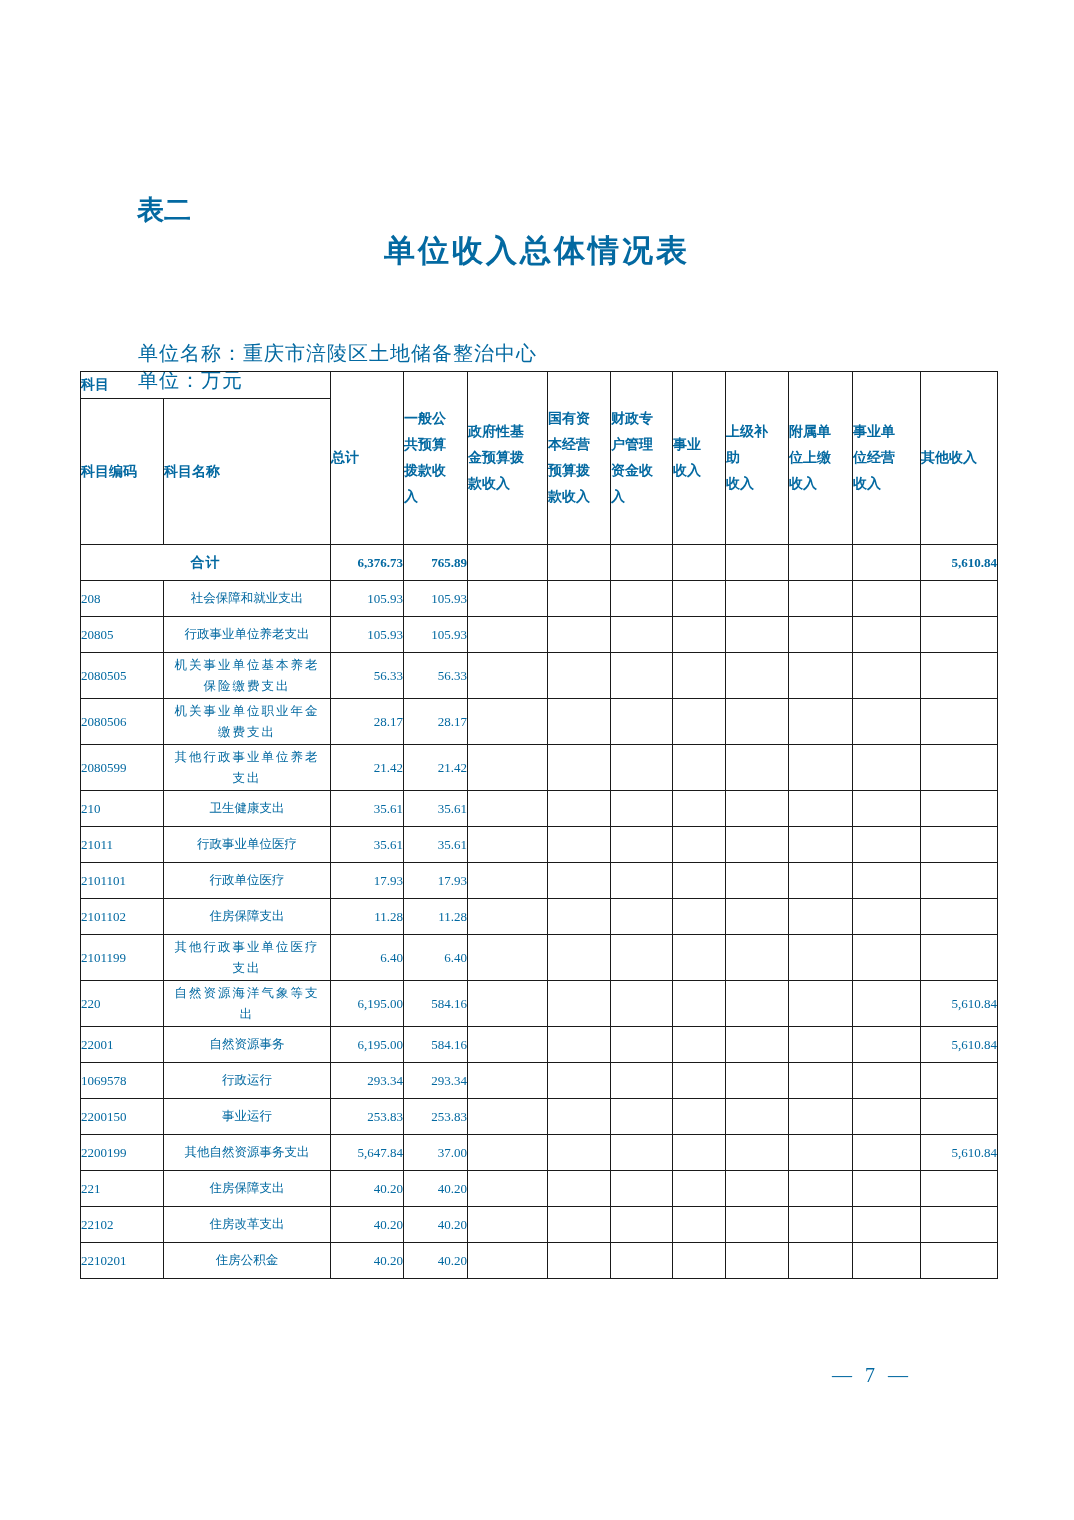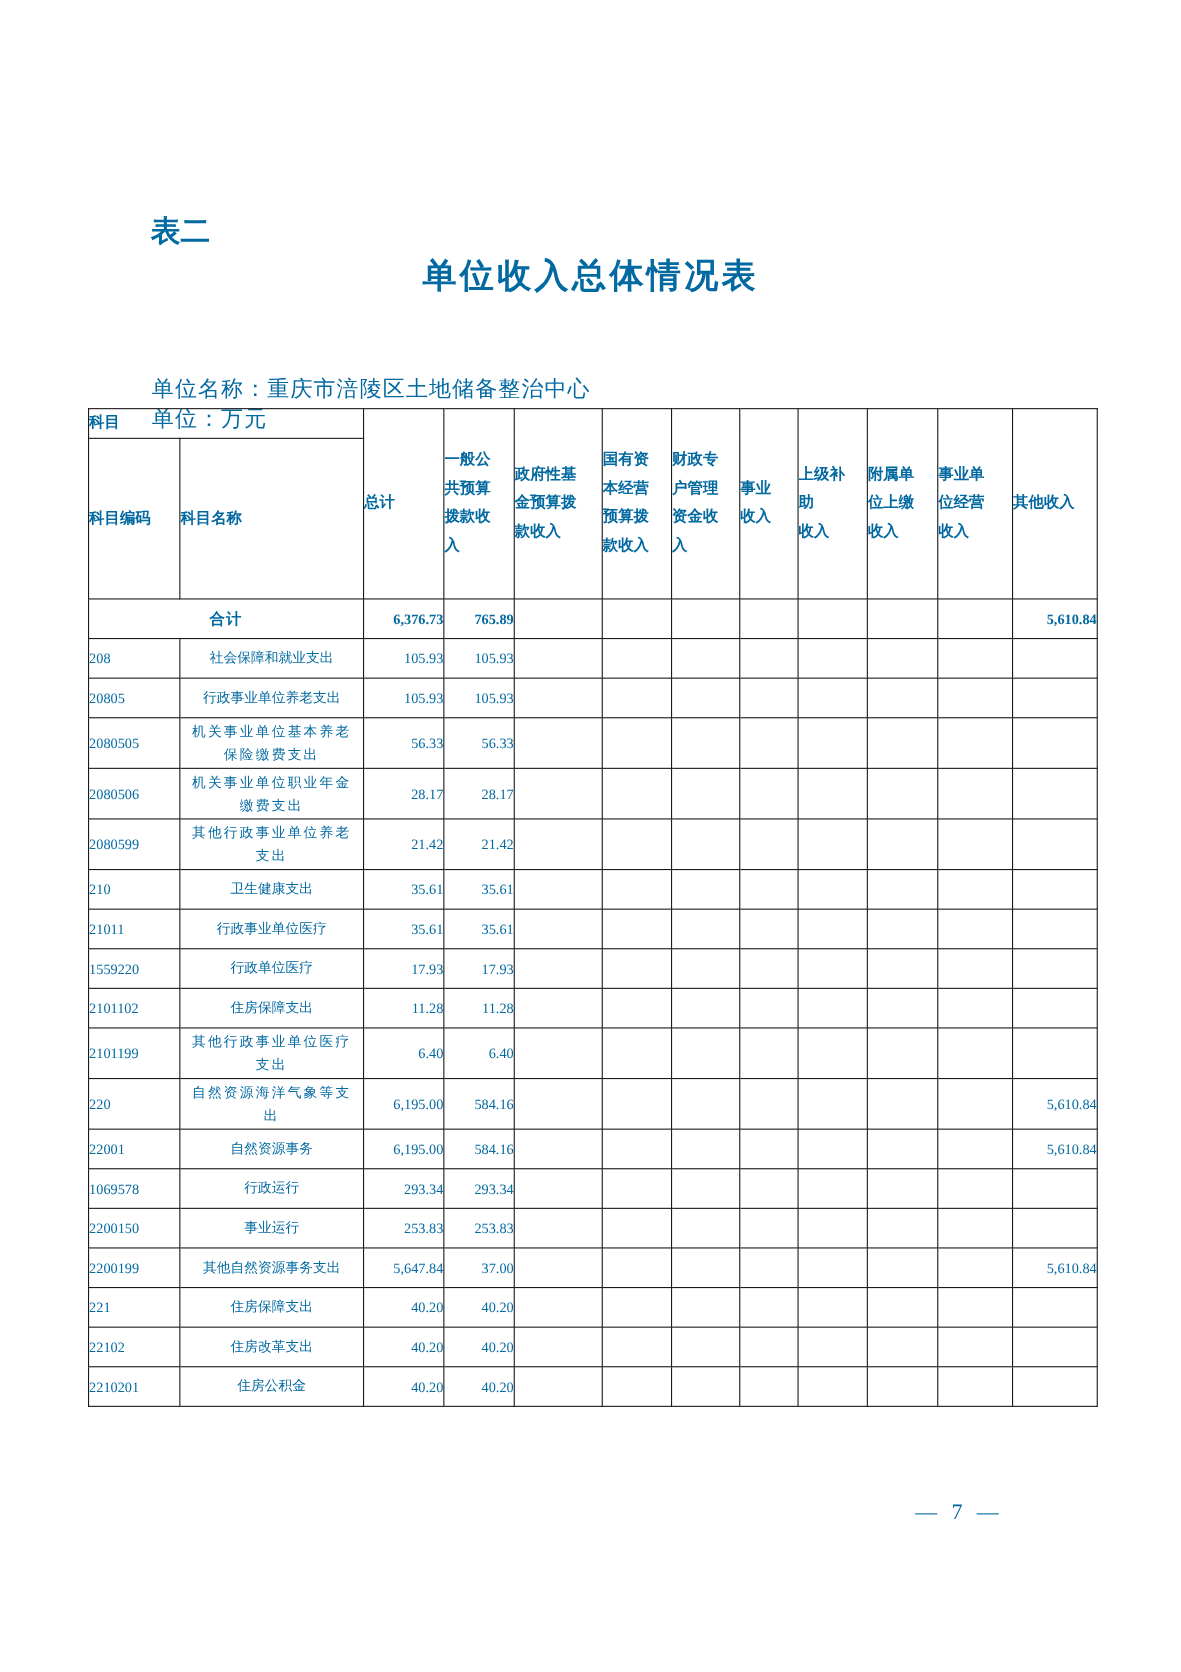--- a/index.html
+++ b/index.html
@@ -285,21 +285,21 @@
           <td class="num-cell"></td>
           <td class="num-cell"></td>
           <td class="num-cell"></td>
           <td class="num-cell"></td>
           <td class="num-cell"></td>
           <td class="num-cell"></td>
           <td class="num-cell"></td>
           <td class="num-cell"></td>
         </tr>
         <tr class="body-row">
-          <td class="code-cell lvl3">1559220</td>
+          <td class="code-cell lvl3">2101101</td>
           <td class="name-cell">行政单位医疗</td>
           <td class="num-cell">17.93</td>
           <td class="num-cell">17.93</td>
           <td class="num-cell"></td>
           <td class="num-cell"></td>
           <td class="num-cell"></td>
           <td class="num-cell"></td>
           <td class="num-cell"></td>
           <td class="num-cell"></td>
           <td class="num-cell"></td>

